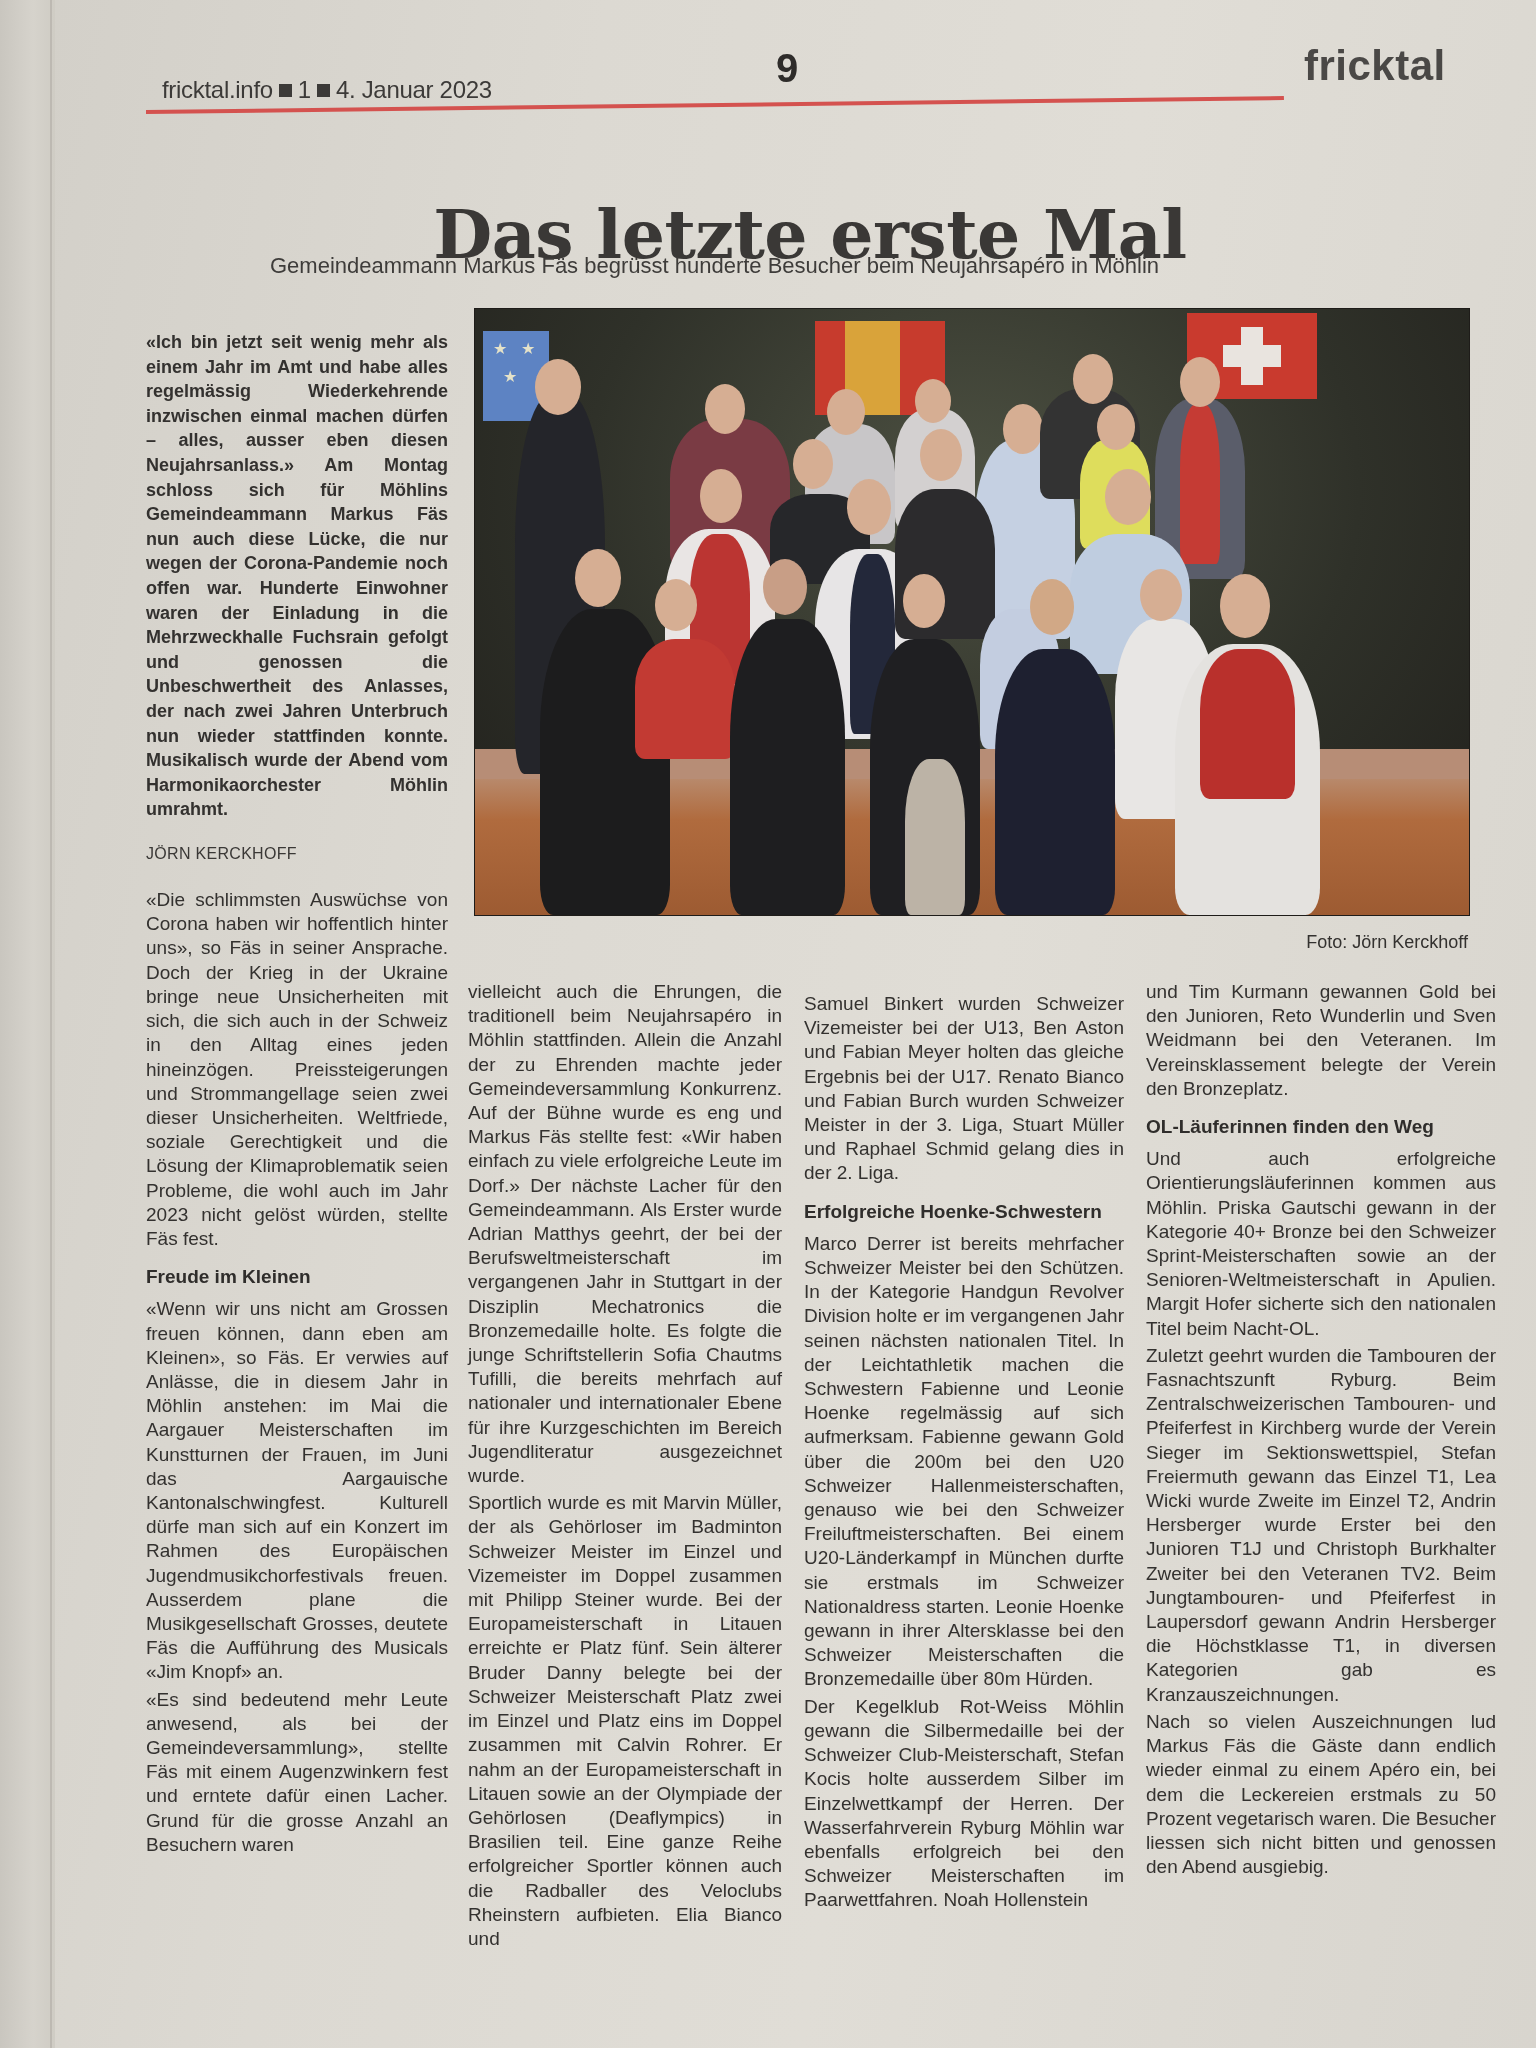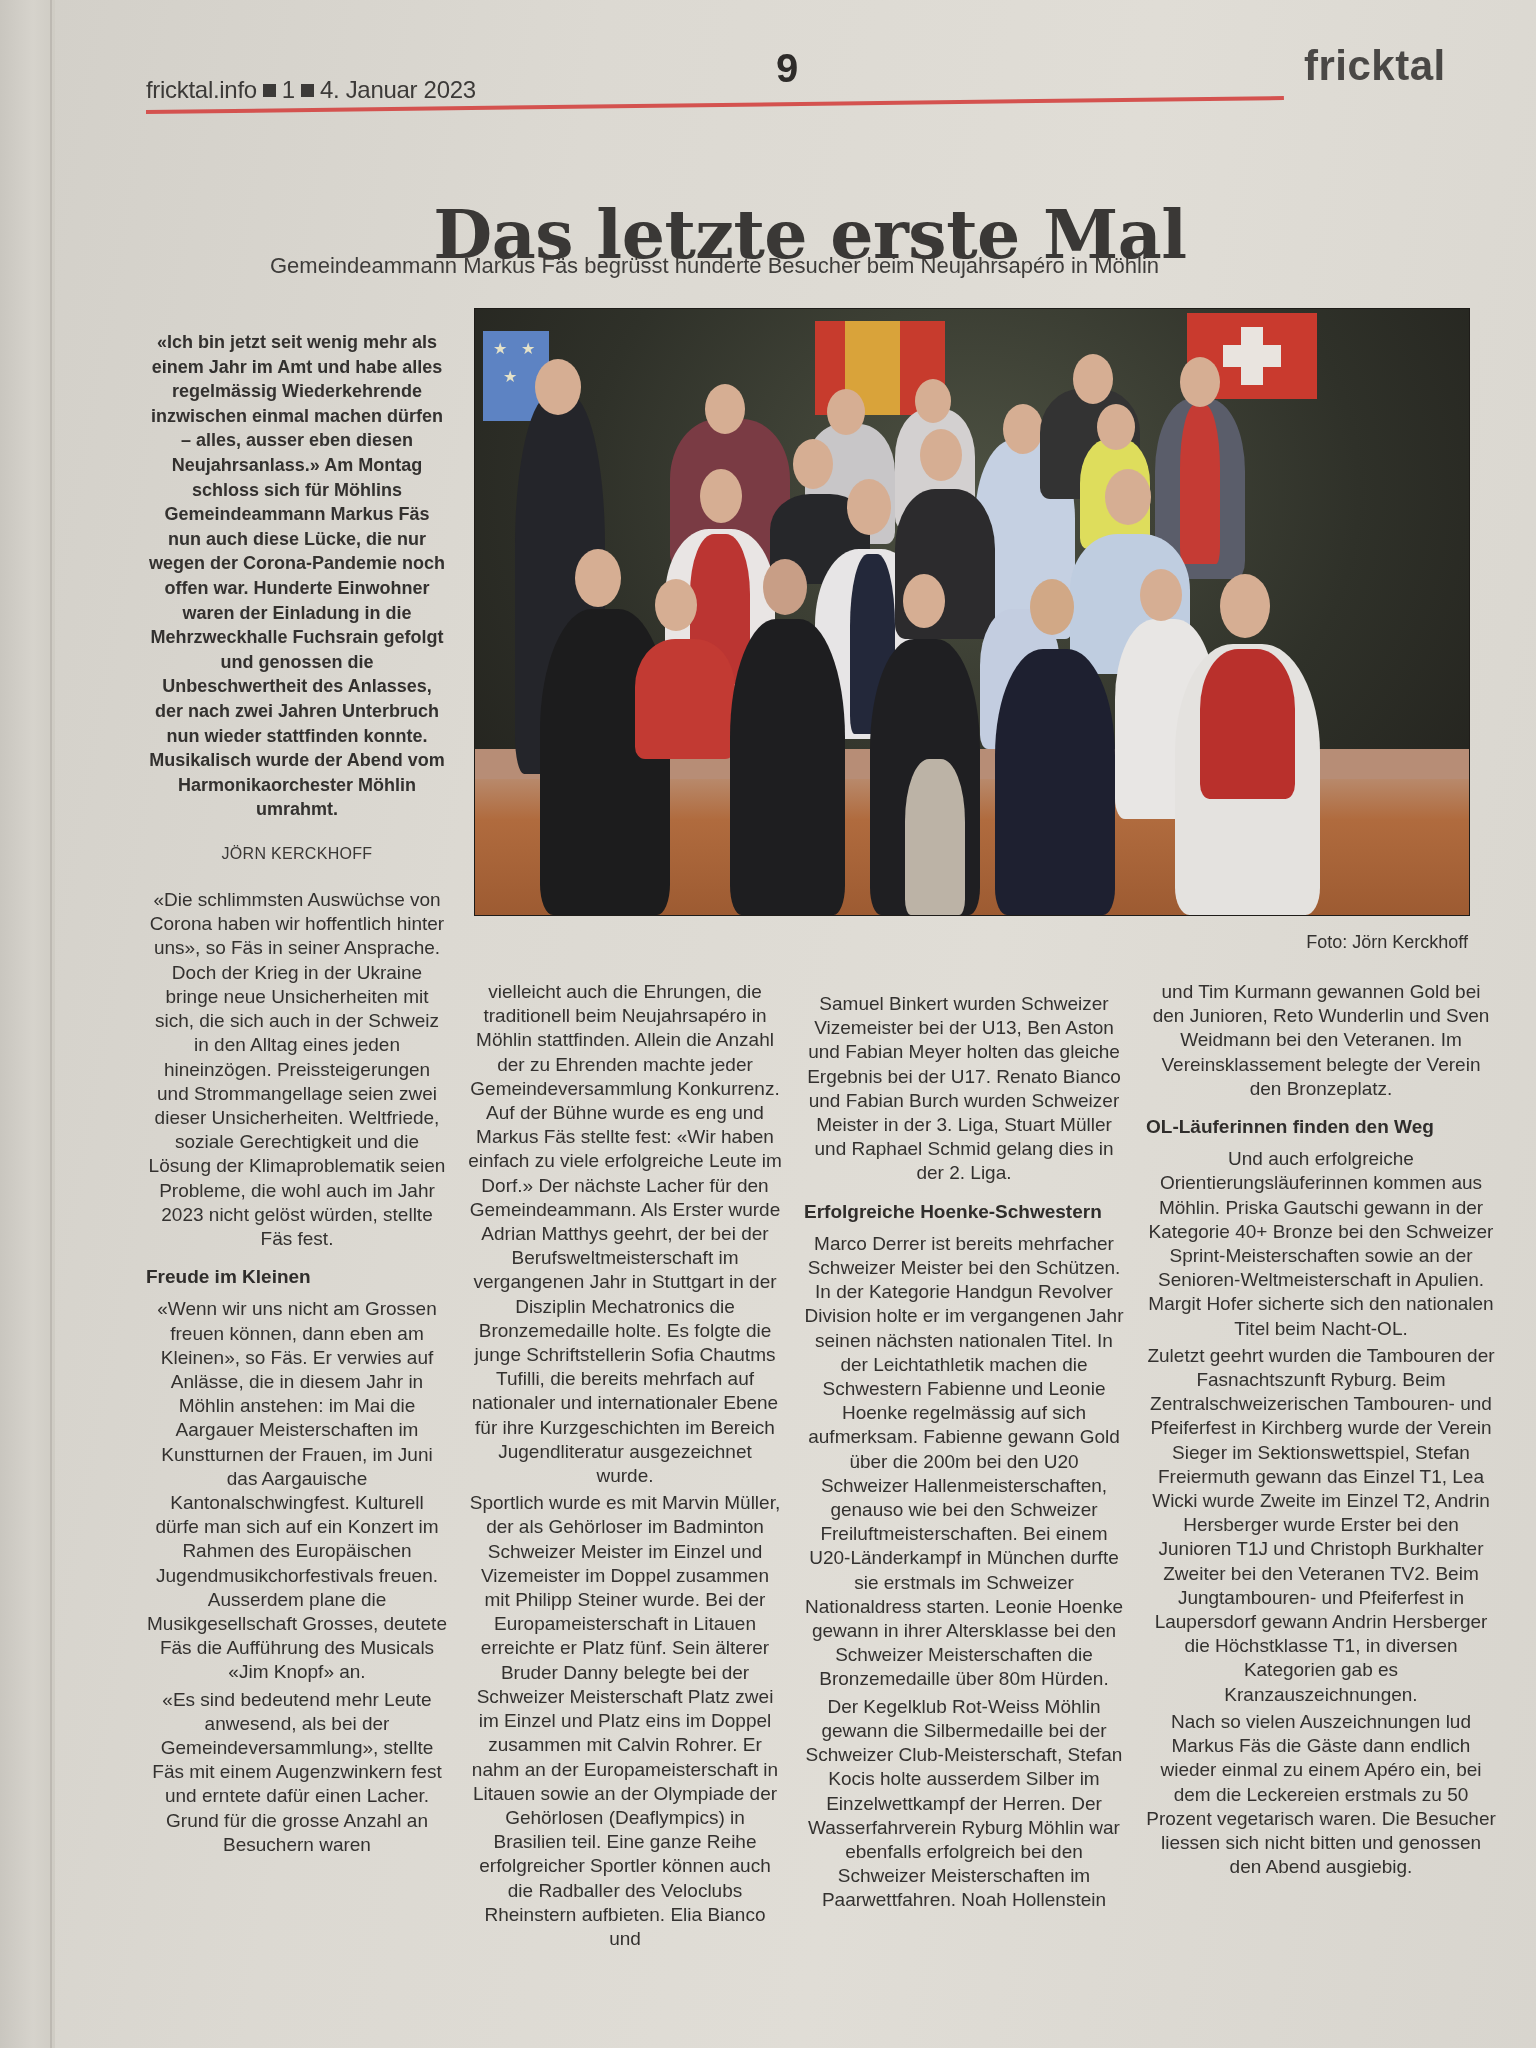--- a/index.html
+++ b/index.html
@@ -15,39 +15,39 @@
     background: linear-gradient(100deg, #d3d0c9 0%, #dcd9d2 30%, #e0ddd6 60%, #d8d5ce 100%);
   }
   .fold {
     position: absolute; left: 0; top: 0; width: 55px; height: 2048px;
     background: linear-gradient(90deg, #c9c6bf 0%, #d6d3cc 60%, #cfccc4 100%);
   }
   .fold-line { position:absolute; left:50px; top:0; width:2px; height:2048px; background:#bdb9b2; }
 
   
   .masthead { position: absolute; left: 146px; top: 40px; width: 1320px; height: 80px; }
-  .mh-left { position:absolute; left:0; top:36px; font-size:24px; color:#3c3a38; letter-spacing:-0.3px; white-space:nowrap; }
+  .mh-left { position:absolute; left:16px; top:36px; font-size:24px; color:#3c3a38; letter-spacing:-0.3px; white-space:nowrap; }
   .mh-left .sq { display:inline-block; width:13px; height:13px; background:#3c3a38; margin:0 6px; vertical-align:1px; }
   .mh-pagenum { position:absolute; left:630px; top:6px; font-size:40px; font-weight:bold; color:#2e2c2a; }
   .mh-brand { position:absolute; left:1158px; top:2px; font-size:42px; font-weight:bold; color:#4a4846; letter-spacing:0.5px; }
   .mh-rule { position:absolute; left:0; top:70px; width:1138px; height:4px; background:#d4524f; transform: rotate(-0.7deg); transform-origin: left center; }
 
   .headline {
     position:absolute; left:430px; top:148px; width:760px;
     font-family:"DejaVu Serif", serif; font-weight:bold; font-size:68px; color:#3a3836;
     letter-spacing:-0.5px; white-space:nowrap;text-align:center;
   }
   .subhead {
     position:absolute; left:270px; top:253px; width:1080px;
     font-size:22px; color:#3e3c3a; white-space:nowrap;
   }
 
   
   .col { position:absolute; font-size:19px; line-height:24.2px; text-align:justify; hyphens:manual; color:#33312f; }
-  .col p { margin:0 0 3px 0;text-align:center; }
+  .col p { margin:0 0 3px 0; }
   .col h3 { margin:14px 0 8px 0; font-size:19px; font-weight:bold; color:#2f2d2b; text-align:left; }
   .lead { font-weight:bold; font-size:18px; line-height:24.6px; }
 
   .col1 { left:146px; top:330px; width:302px; }
   .byline { margin-top:20px !important; margin-bottom:22px !important; font-size:16px; letter-spacing:0.3px; color:#3a3836; text-align:left; }
 
   .col2 { left:468px; top:980px; width:314px; }
   .col3 { left:804px; top:992px; width:320px; }
   .col4 { left:1146px; top:980px; width:350px; }
 

